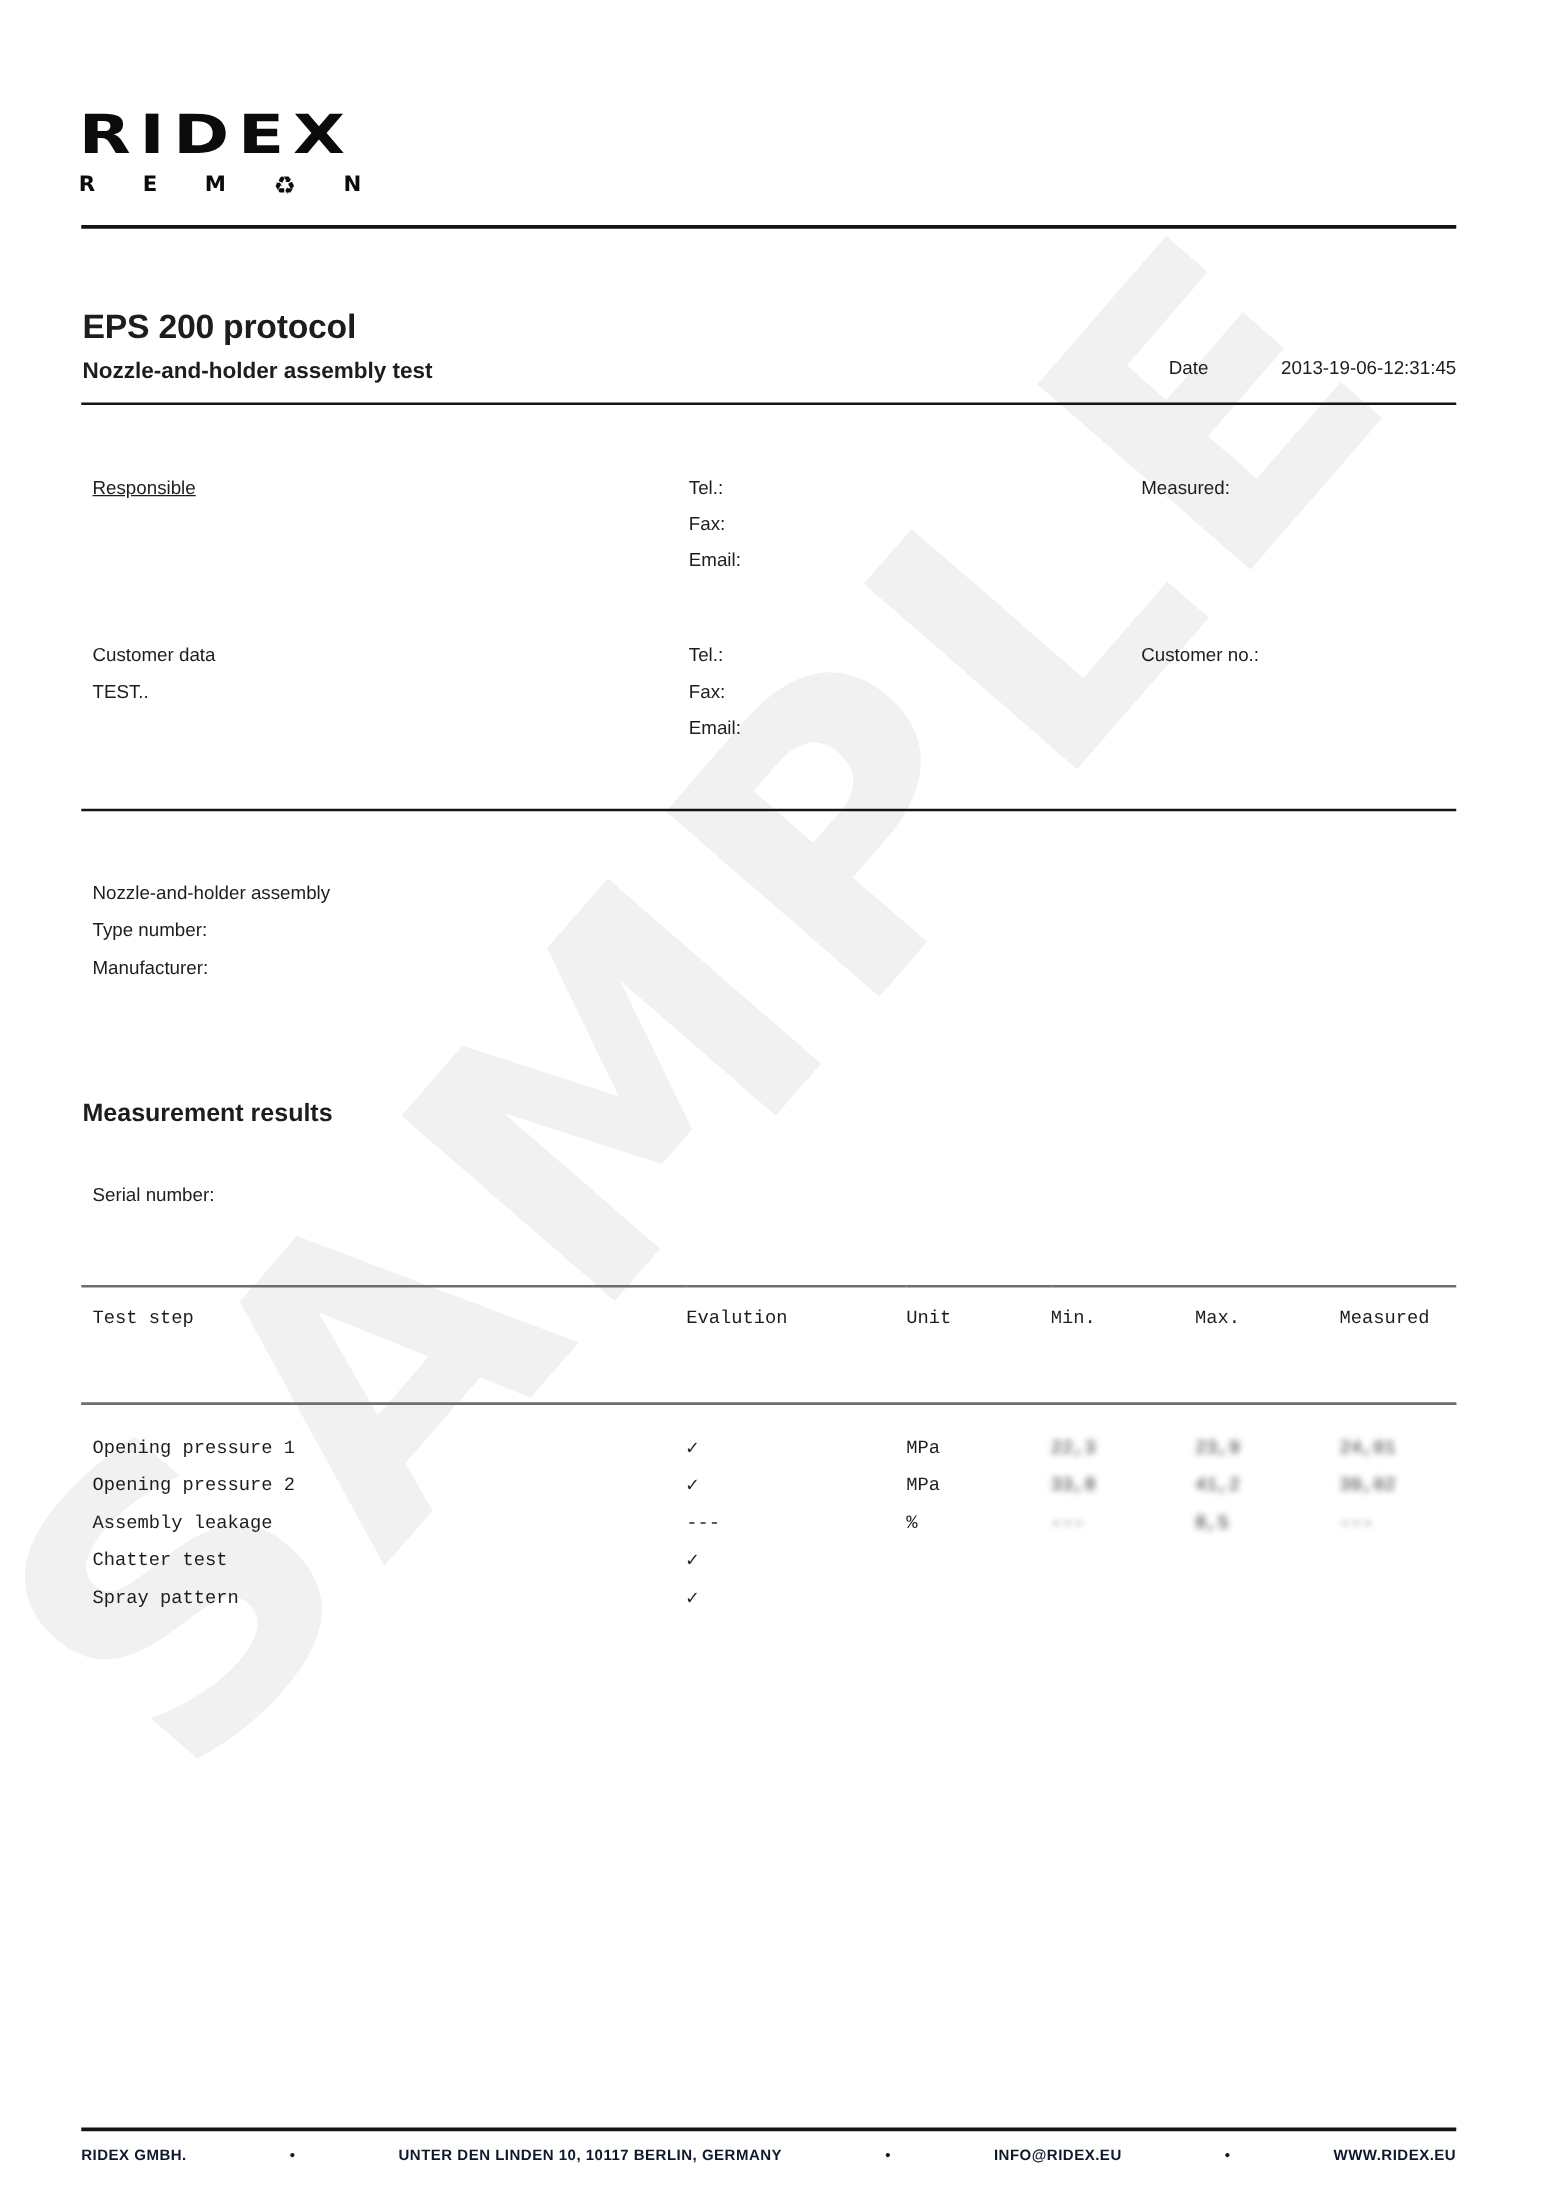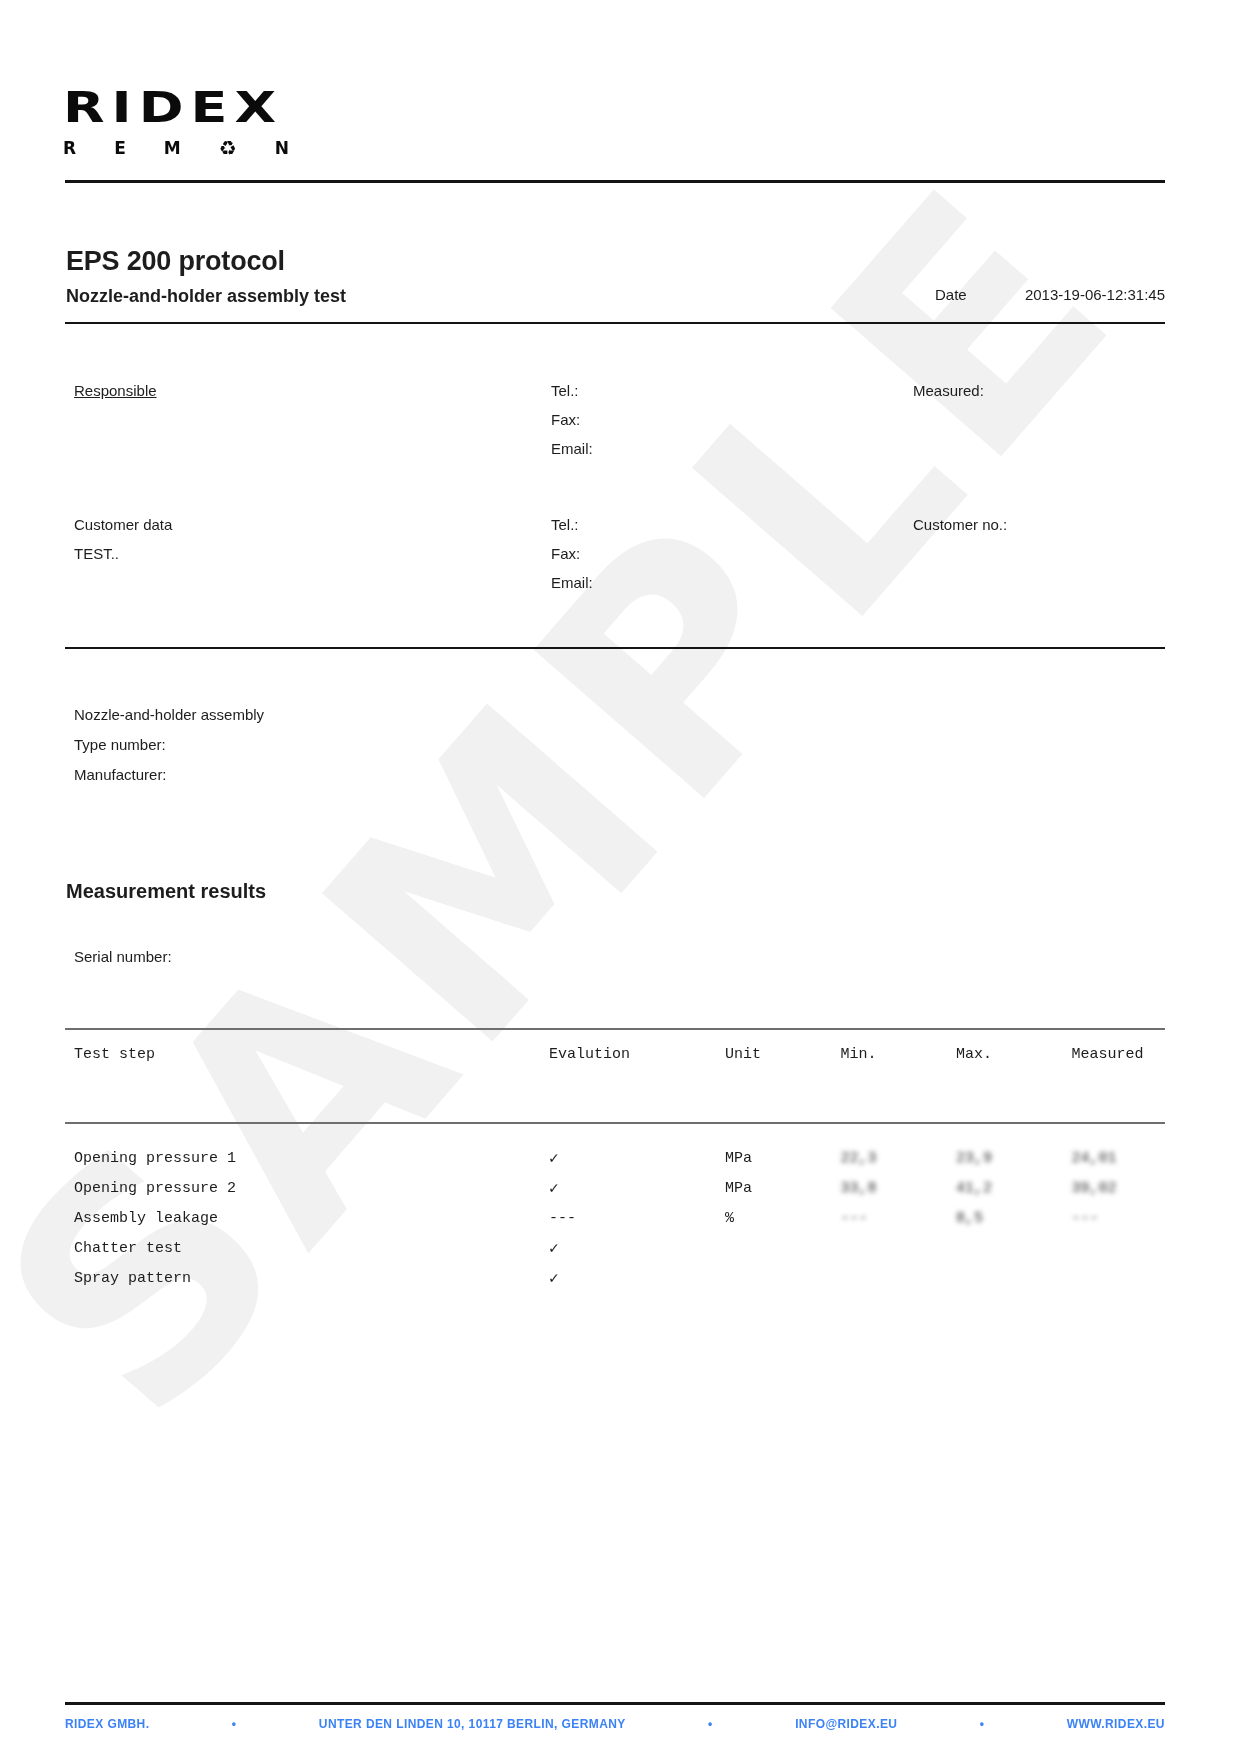--- a/index.html
+++ b/index.html
@@ -53,21 +53,21 @@
   .results-table td { text-align:left; padding:0; line-height:30px; height:30px; }
   .results-table tbody tr:first-child td { padding-top:20px; }
   .results-table td:first-child, .results-table th:first-child { padding-left:9px; }
   .check { font-size:16px; }
   .blur { filter:blur(2.6px); color:#2f2f2f; }
 
   
   .footer-row {
     position:absolute; left:65px; top:1717px; width:1100px;
     display:flex; justify-content:space-between; align-items:center;
-    font-size:12px; font-weight:bold; letter-spacing:0.4px; color:#3b82f6;
+    font-size:12px; font-weight:bold; letter-spacing:0.4px; color:#0f172a;
   }
 </style>
 </head>
 <body>
 
 <div class="page">
 
   <div class="watermark">SAMPLE</div>
 
   <div class="content">

